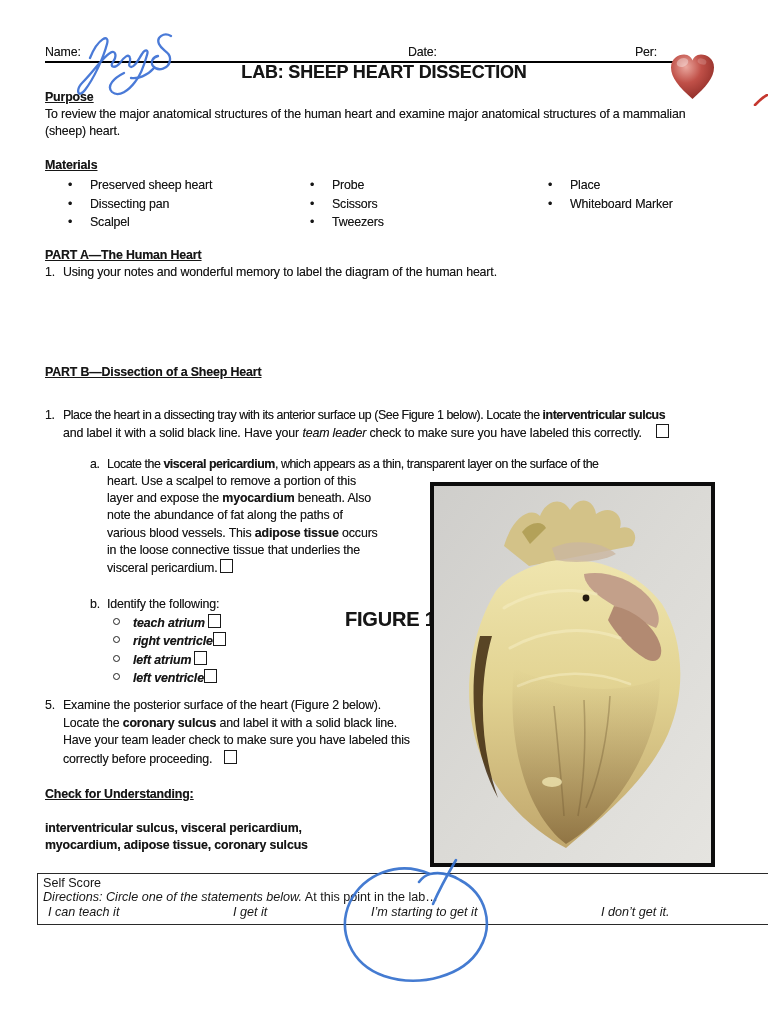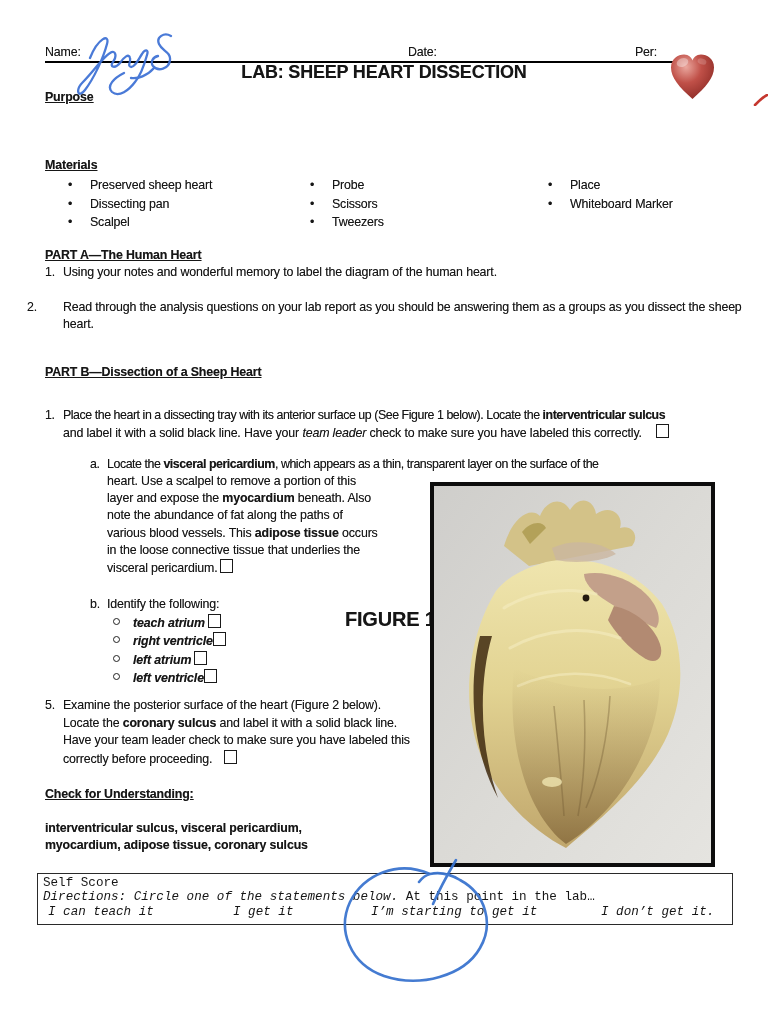--- a/index.html
+++ b/index.html
@@ -18,21 +18,21 @@
   .cb{display:inline-block;width:11px;height:12px;border:1.7px solid #1a1a1a;background:#fff;
       vertical-align:-1px;margin-left:3px;}
   .title{font-weight:700;font-size:18px;text-align:center;letter-spacing:-0.2px;}
   .rule{position:absolute;left:45px;top:61px;width:628px;height:1.8px;background:#000;}
   .mat-item{line-height:18.6px;white-space:nowrap;}
   .blt{display:inline-block;width:22px;}
   .obullet{display:inline-block;width:5px;height:5px;border:1.4px solid #222;border-radius:50%;
            margin-right:13px;vertical-align:2px;background:#fff;}
   .hang{text-indent:-18px;padding-left:18px;}
   .cont{padding-left:18px;}
-  .serif{font-family:Liberation Mono, monospace;letter-spacing:0;text-shadow:none;}
+  .serif{font-family:Liberation Sans, sans-serif;letter-spacing:0;text-shadow:none;padding-left:36px;}
   .photo-frame{position:absolute;left:430px;top:482px;width:277px;height:377px;border:4px solid #0d0d0d;background:#d9d8d4;}
   .score-box{position:absolute;left:37px;top:873px;width:694px;height:50px;border:1.6px solid #2a2a2a;background:#fff;}
   .score-opt{position:absolute;top:31px;font-style:italic;white-space:nowrap;}
   .fig-label{font-weight:700;font-size:20px;letter-spacing:-0.2px;}
 </style>
 </head>
 <body>
 
 <div class="page">
 
@@ -68,40 +68,40 @@
 
   <div class="abs" style="left:752px;top:94px;width:16px;height:12px;">
     <svg width="16" height="12" viewBox="0 0 16 12">
         <path d="M3,11 C7,7 11,3 15,1" stroke="#c5372f" stroke-width="2.6" fill="none" stroke-linecap="round"></path>
       </svg>
   </div>
 
   <div class="abs title" style="left:0;top:64px;width:768px;">LAB: SHEEP HEART DISSECTION</div>
 
   <div class="abs head" style="left:45px;top:89px;">Purpose</div>
+  <div class="abs" style="left:45px;top:106px;width:672px;">To review the major anatomical structures of the human heart and examine major anatomical structures of a mammalian (sheep) heart.</div>
 
   <div class="abs head" style="left:45px;top:157px;">Materials</div>
   <div class="abs" style="left:310px;top:176px;">
     <div class="mat-item"><span class="blt">•</span><span>Probe</span></div>
     <div class="mat-item"><span class="blt">•</span><span>Scissors</span></div>
     <div class="mat-item"><span class="blt">•</span><span>Tweezers</span></div>
   </div>
   <div class="abs" style="left:68px;top:176px;">
     <div class="mat-item"><span class="blt">•</span><span>Preserved sheep heart</span></div>
     <div class="mat-item"><span class="blt">•</span><span>Dissecting pan</span></div>
     <div class="mat-item"><span class="blt">•</span><span>Scalpel</span></div>
   </div>
   <div class="abs" style="left:548px;top:176px;">
     <div class="mat-item"><span class="blt">•</span><span>Place</span></div>
     <div class="mat-item"><span class="blt">•</span><span>Whiteboard Marker</span></div>
   </div>
 
   <div class="abs head" style="left:45px;top:247px;">PART A—The Human Heart</div>
   <div class="abs" style="left:45px;top:264px;width:710px;"><span class="num">1.</span><span>Using your notes and wonderful memory to label the diagram of the human heart.</span></div>
-  <div class="abs hang" style="left:45px;top:299px;width:690px;"><span class="num">2.</span><span>Read through the analysis questions on your lab report as you should be answering them as a groups as you dissect the sheep heart.</span></div>
 
   <div class="abs head" style="left:45px;top:364px;">PART B—Dissection of a Sheep Heart</div>
 
   <div class="abs" style="left:45px;top:407px;width:723px;">
     <div class="tight"><span class="num">1.</span><span>Place the heart in a dissecting tray with its anterior surface up (See Figure 1 below). Locate the </span><span class="bd">interventricular sulcus</span></div>
     <div class="cont nw"><span>and label it with a solid black line. Have your </span><span class="it">team leader</span><span> check to make sure you have labeled this correctly.</span><span class="cb" style="margin-left:14px;"></span></div>
   </div>
 
   <div class="abs tight" style="left:90px;top:456px;"><span class="numa">a.</span><span>Locate the </span><span class="bd">visceral pericardium</span><span>, which appears as a thin, transparent layer on the surface of the</span></div>
   <div class="abs" style="left:107px;top:473px;width:278px;">

